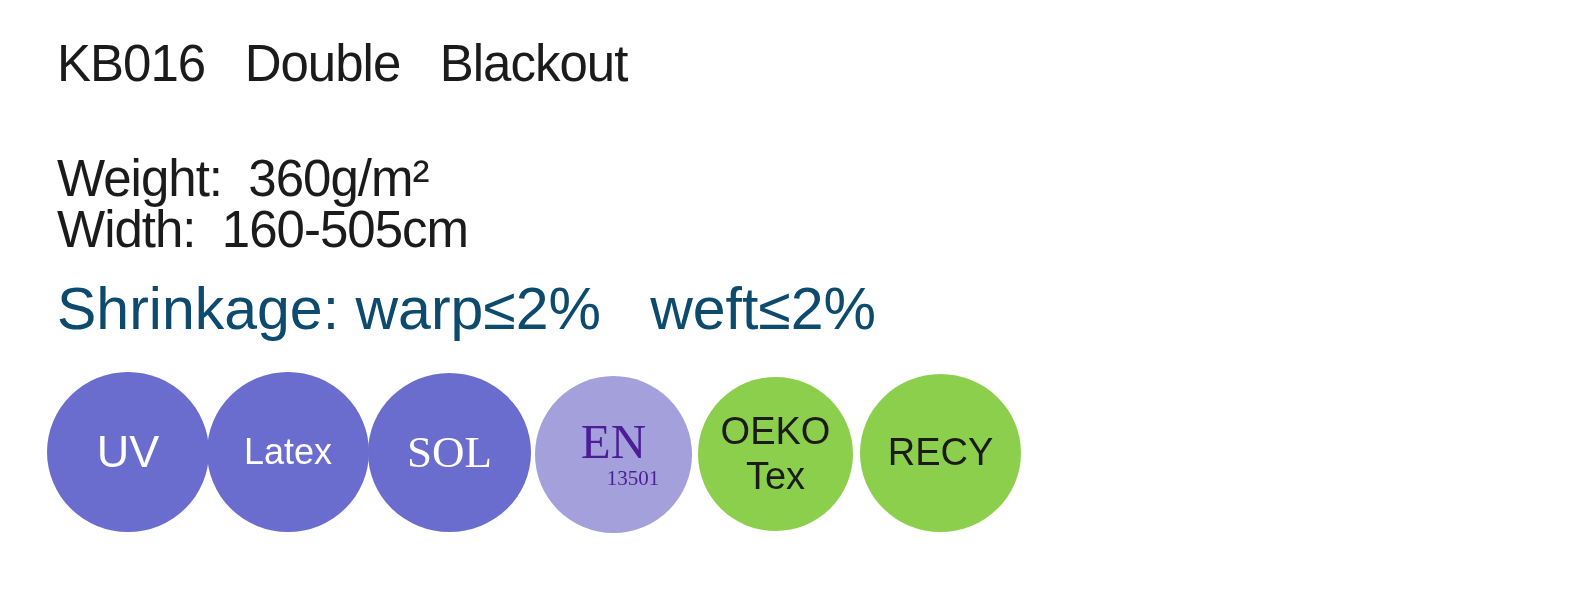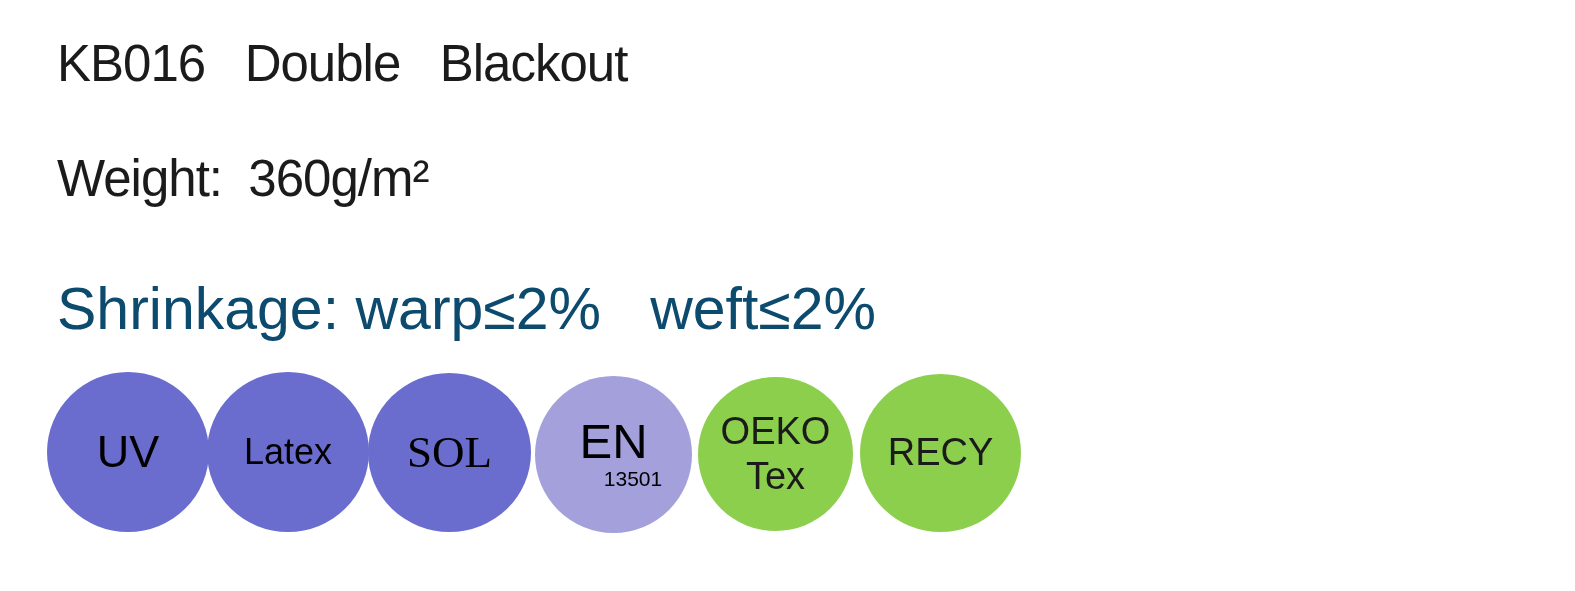--- a/index.html
+++ b/index.html
@@ -32,22 +32,22 @@
     position: absolute;
     border-radius: 50%;
     display: flex;
     flex-direction: column;
     align-items: center;
     justify-content: center;
     text-align: center;
     line-height: 1.08;
     white-space: pre;
   }
-  .badge-purple { background: #6b6dce; color: #000000; }
-  .badge-lav    { background: #a3a0dc; color: #000000; }
+  .badge-purple { background: #6b6dce; color: #ffffff; }
+  .badge-lav    { background: #a3a0dc; color: #4c1d95; font-family: Liberation Serif, serif; }
   .badge-green  { background: #8ccf4d; color: #1b1b1b; }
 
   .badge-uv    { left: 47px;  top: 372px; width: 162px; height: 160px; font-size: 45px; }
   .badge-latex { left: 207px; top: 372px; width: 162px; height: 160px; font-size: 36px; align-items: center; }
   .badge-sol   { left: 368px; top: 373px; width: 163px; height: 159px; font-size: 45px; font-family: Liberation Serif, serif; }
   .badge-en    { left: 535px; top: 376px; width: 157px; height: 157px; }
   .badge-oeko  { left: 698px; top: 377px; width: 155px; height: 154px; font-size: 38px; line-height: 1.18; }
   .badge-recy  { left: 860px; top: 374px; width: 161px; height: 158px; font-size: 38px; }
 
   .badge-en .big   { font-size: 49px; line-height: 1.0; }
@@ -55,20 +55,21 @@
 </style>
 </head>
 <body>
 
 <div class="canvas">
 
   <div class="spec-line line-title">KB016   Double   Blackout</div>
 
   <div class="spec-line line-weight">Weight:  360g/m²</div>
 
+  <div class="spec-line line-width">Width:  160-505cm</div>
 
   <div class="spec-line line-shrink">Shrinkage: warp≤2%   weft≤2%</div>
 
   <div>
 
     <div class="badge badge-purple badge-uv">
       <span>UV</span>
     </div>
 
     <div class="badge badge-purple badge-latex">

